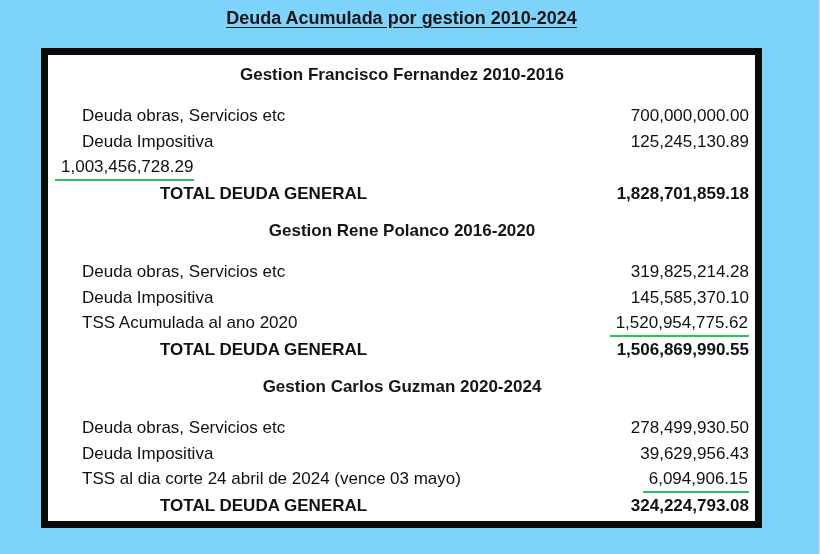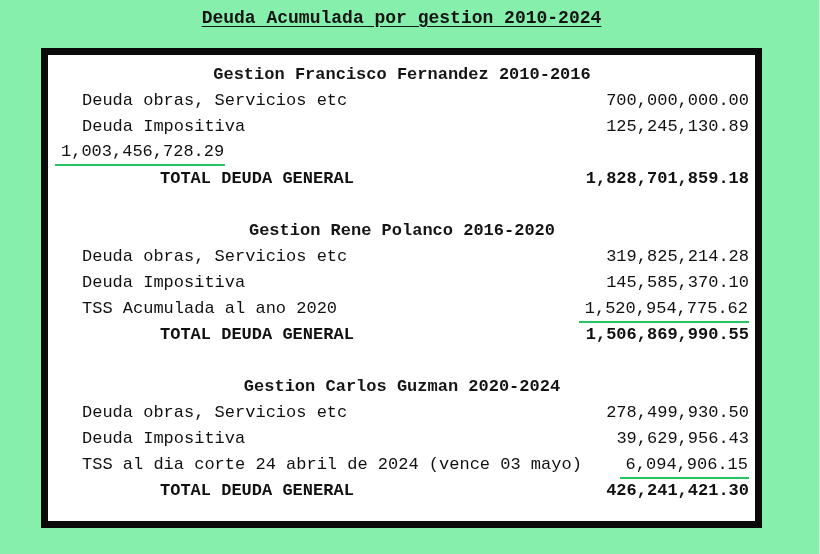--- a/index.html
+++ b/index.html
@@ -1,22 +1,22 @@
 <!DOCTYPE html>
 <html><head>
 <meta charset="utf-8">
 <style>
   * { margin: 0; padding: 0; box-sizing: border-box; }
   html, body { background: #ffffff; }
   .page {
     position: relative;
     width: 820px;
     height: 554px;
-    background: #86efac;
-    font-family: Liberation Mono, monospace;
+    background: #7dd3fc;
+    font-family: Liberation Sans, sans-serif;
     color: #111111;
     overflow: hidden;
     border-right: 1px solid #e3e3e3;
   }
   .doc-title {
     position: absolute;
     top: 8px;
     left: 41px;
     width: 721px;
     text-align: center;
@@ -46,21 +46,21 @@
   }
   .section-header {
     height: 26px;
     line-height: 26px;
     text-align: center;
     font-size: 17px;
     font-weight: 700;
     color: #151515;
   }
   .row .label { white-space: nowrap; margin-left: 27px; }
-  .row .value { white-space: nowrap; text-align: right; }
+  .row .value { white-space: nowrap; text-align: right; margin-top: 15px; }
   .value.underlined {
     border-bottom: 2px solid #22c55e;
     padding-left: 6px;
     padding-right: 1px;
     line-height: 24px;
   }
   .row.total-row .label {
     font-weight: 700;
     margin-left: 105px;
   }
@@ -123,17 +123,17 @@
     <div class="row">
       <span class="label">Deuda Impositiva</span>
       <span class="value">39,629,956.43</span>
     </div>
     <div class="row">
       <span class="label">TSS al dia corte 24 abril de 2024 (vence 03 mayo)</span>
       <span class="value underlined">6,094,906.15</span>
     </div>
     <div class="row total-row">
       <span class="label">TOTAL DEUDA GENERAL</span>
-      <span class="value">426,241,421.30</span>
+      <span class="value">324,224,793.08</span>
     </div>
 
   </div>
 </div>
 
 </body></html>

